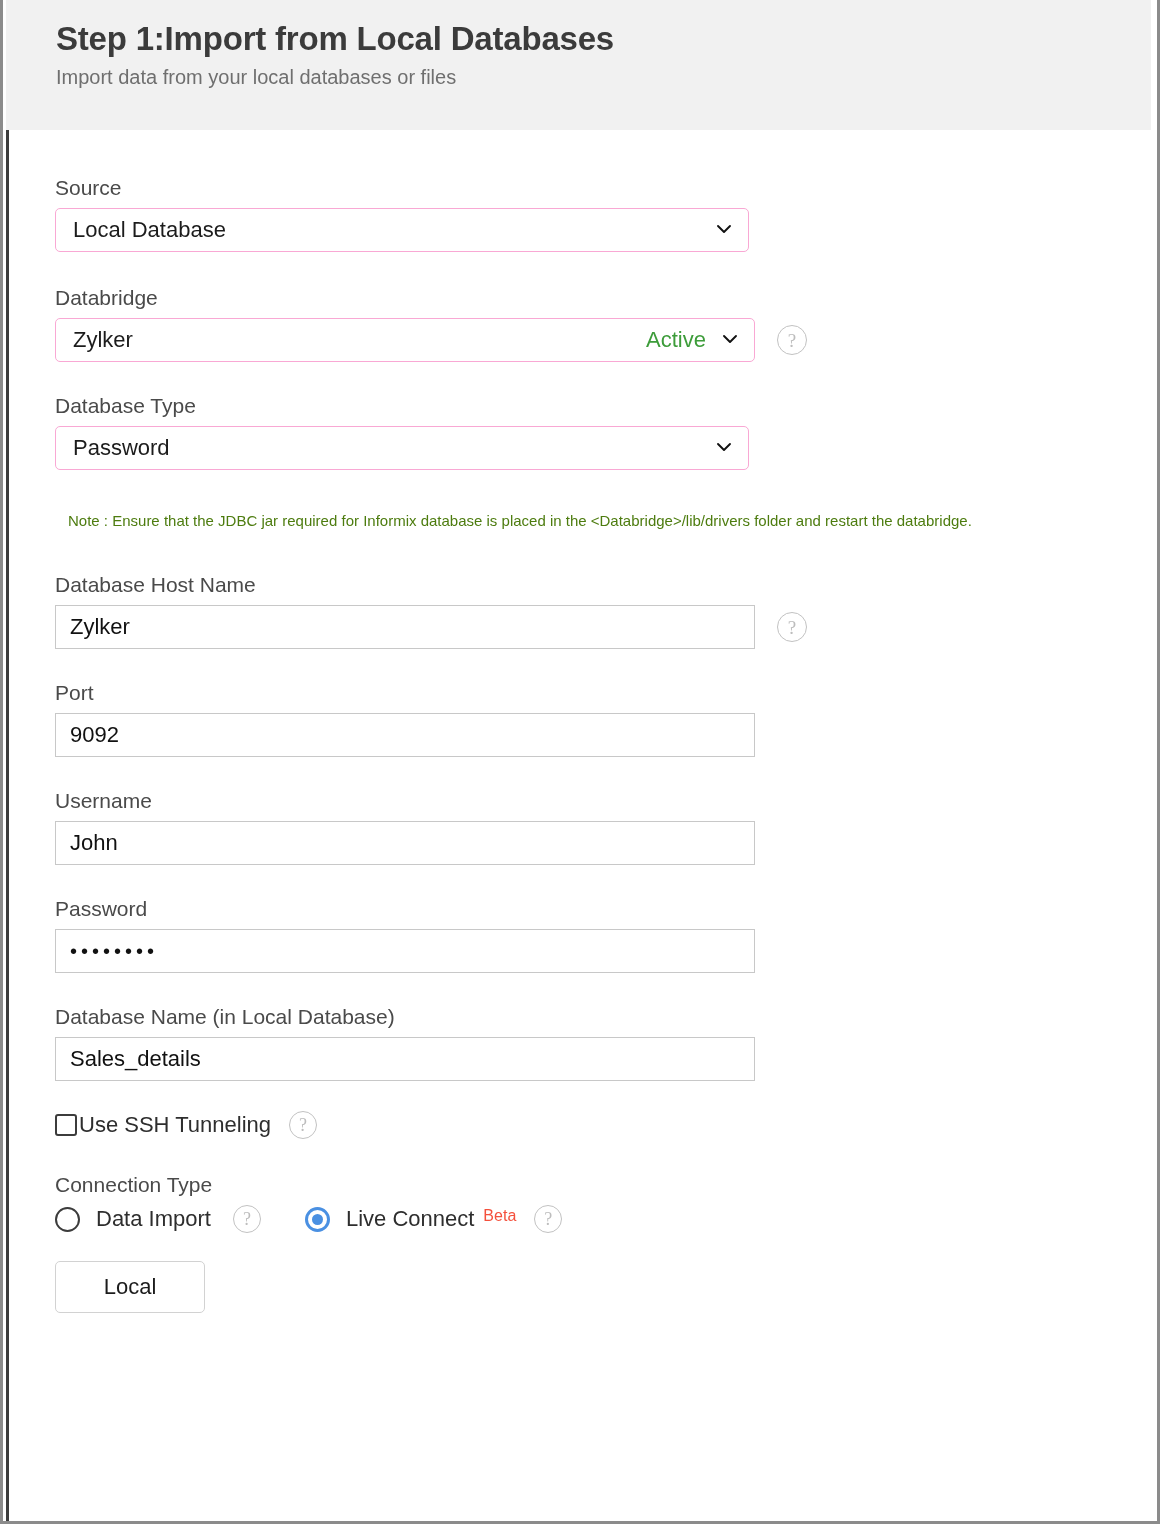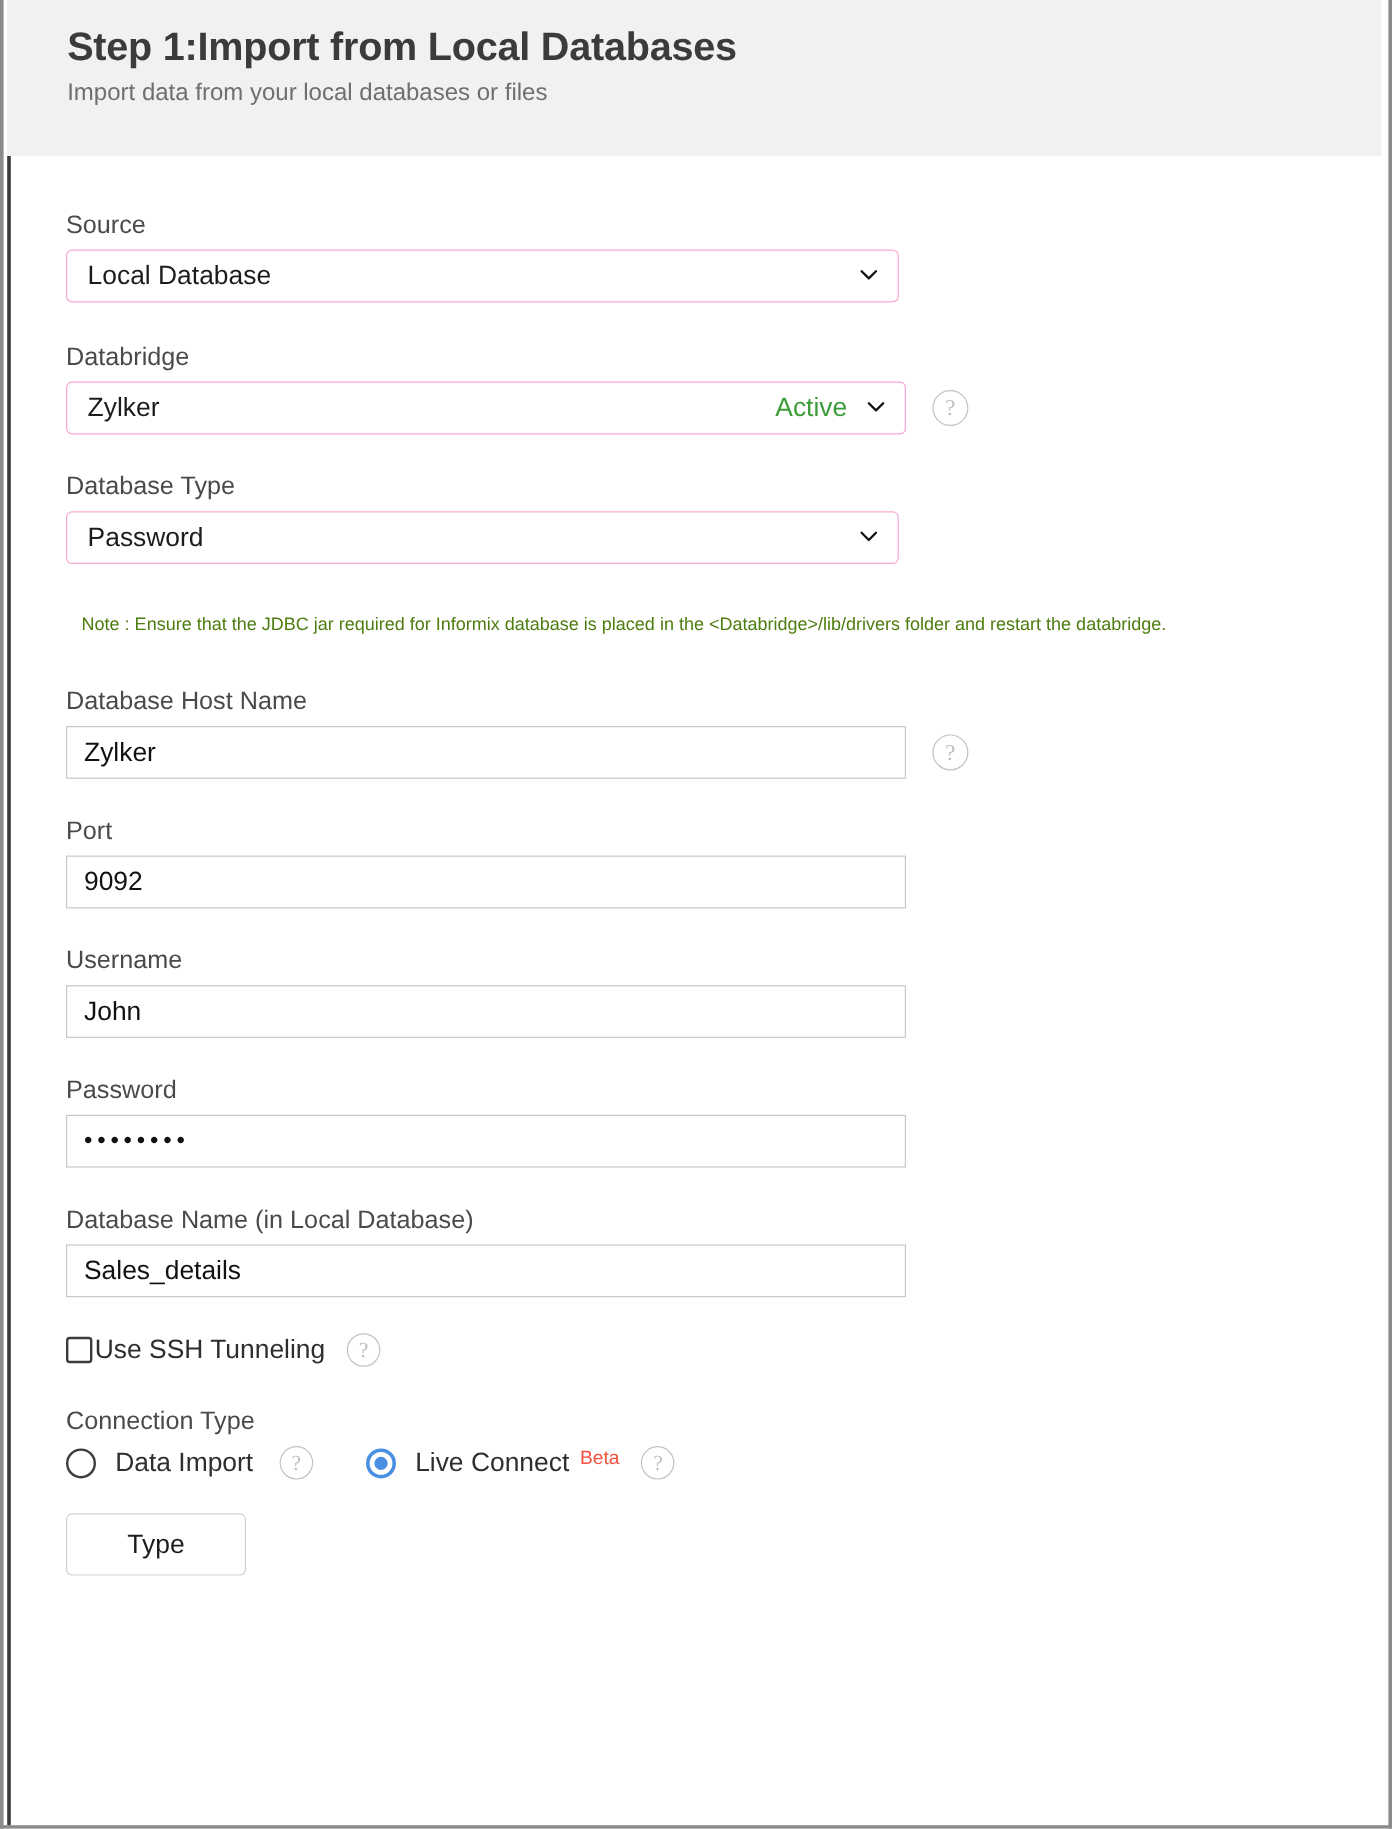--- a/index.html
+++ b/index.html
@@ -379,17 +379,17 @@
         <span class="radio checked"></span>
         <span class="radio-label">Live Connect</span>
         <span class="beta-badge">Beta</span>
         <span class="help-icon sm tight">?</span>
       </div>
     </div>
 
     <div style="height:28px"></div>
 
     <div class="btn-row">
-      <button class="btn">Type</button>
+      <button class="btn">Local</button>
     </div>
 
   </div>
 </div>
 
 </body></html>

